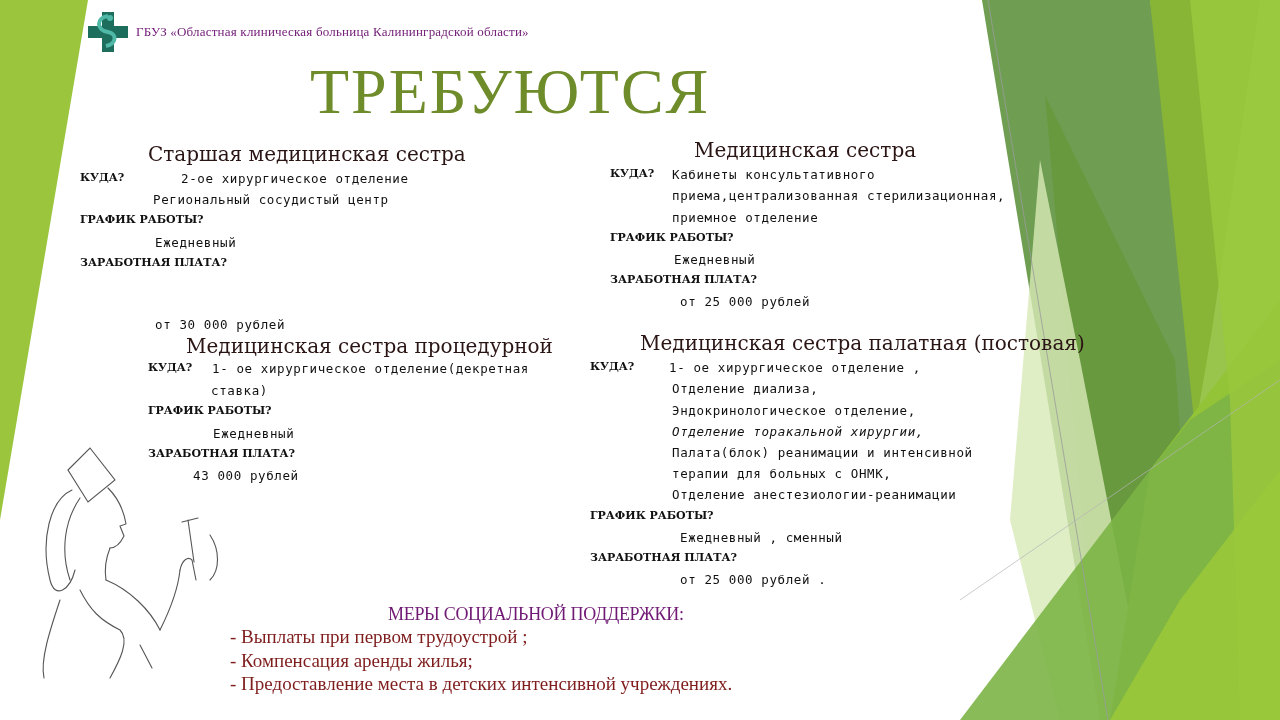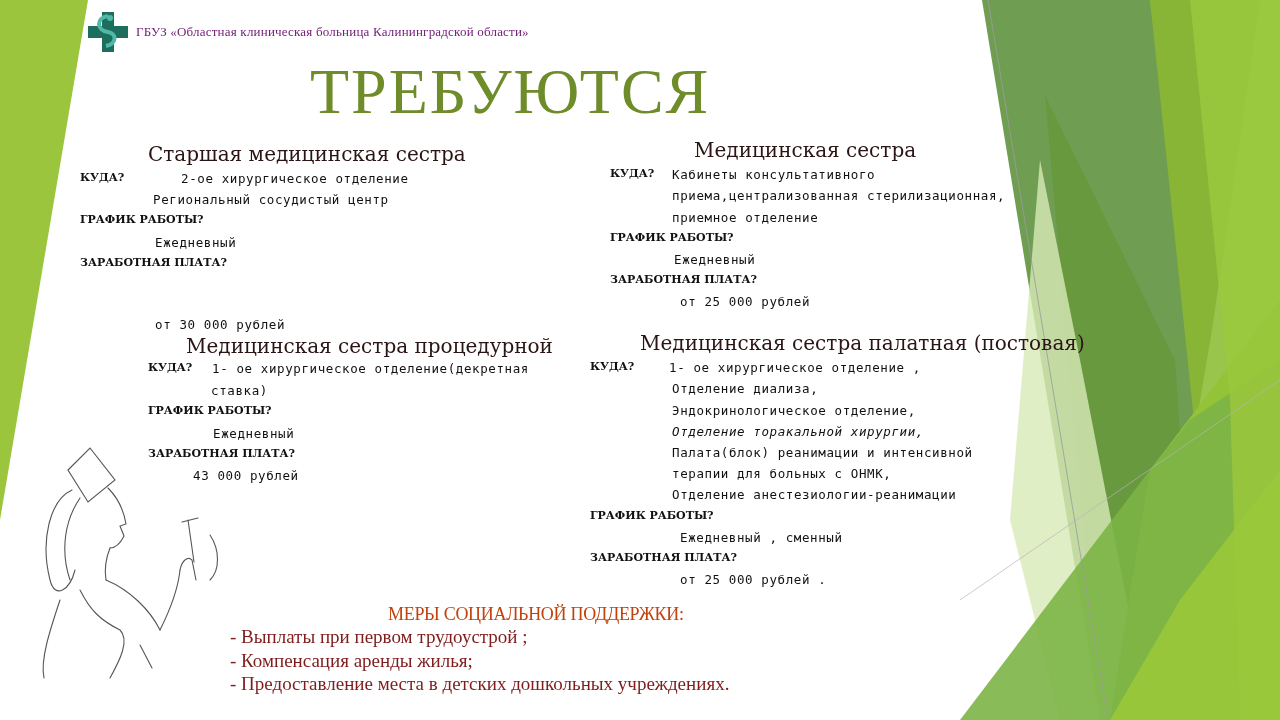--- a/index.html
+++ b/index.html
@@ -19,21 +19,21 @@
   .title {
     left: 310px; top: 52px; font-size: 64px; color: #6f8c2b;
     font-family: "Liberation Serif", serif; letter-spacing: 2px; line-height: 80px;
   }
 
   .job-title { font-size: 20px; color: #2a1414; font-family: "DejaVu Serif", "Liberation Serif", serif; white-space: nowrap; }
   .label { font-family: "DejaVu Serif", "Liberation Serif", serif; font-weight: bold; font-size: 11px; color: #111; white-space: nowrap; }
   .val { font-family: "DejaVu Sans Mono", "Liberation Mono", monospace; font-size: 12.5px; color: #111; white-space: nowrap; letter-spacing: 0.6px; }
   .row { position: absolute; white-space: nowrap; }
 
-  .benefits-title { font-family: "Liberation Serif", serif; font-size: 18px; color: #c2410c; letter-spacing: -0.3px; }
+  .benefits-title { font-family: "Liberation Serif", serif; font-size: 18px; color: #701a75; letter-spacing: -0.3px; }
   .benefit { font-family: "Liberation Serif", serif; font-size: 19px; color: #7f1d1d; }
 </style>
 </head>
 <body>
 
 <svg class="bg" viewBox="0 0 1280 720" xmlns="http://www.w3.org/2000/svg">
 
   <polygon points="0,0 88,0 0,520" fill="#9bc53d"></polygon>
 
   <polygon points="982,0 1280,0 1280,720 1230,720" fill="#8fbf3a" opacity="0.9"></polygon>
@@ -134,14 +134,14 @@
     <path d="M168 80 L174 122"></path>
     <path d="M162 82 L178 78"></path>
     <path d="M190 95 C200 110, 200 130, 190 140"></path>
   </g>
 </svg>
 
 <section class="layer" style="left:0;top:0;">
   <div class="row benefits-title" style="left:388px;top:604px;">МЕРЫ СОЦИАЛЬНОЙ ПОДДЕРЖКИ:</div>
   <div class="row benefit" style="left:230px;top:626px;">- Выплаты при первом трудоустрой ;</div>
   <div class="row benefit" style="left:230px;top:650px;">- Компенсация аренды жилья;</div>
-  <div class="row benefit" style="left:230px;top:673px;">- Предоставление места в детских дошкольных учреждениях.</div>
+  <div class="row benefit" style="left:230px;top:673px;">- Предоставление места в детских интенсивной учреждениях.</div>
 </section>
 
 </body></html>

